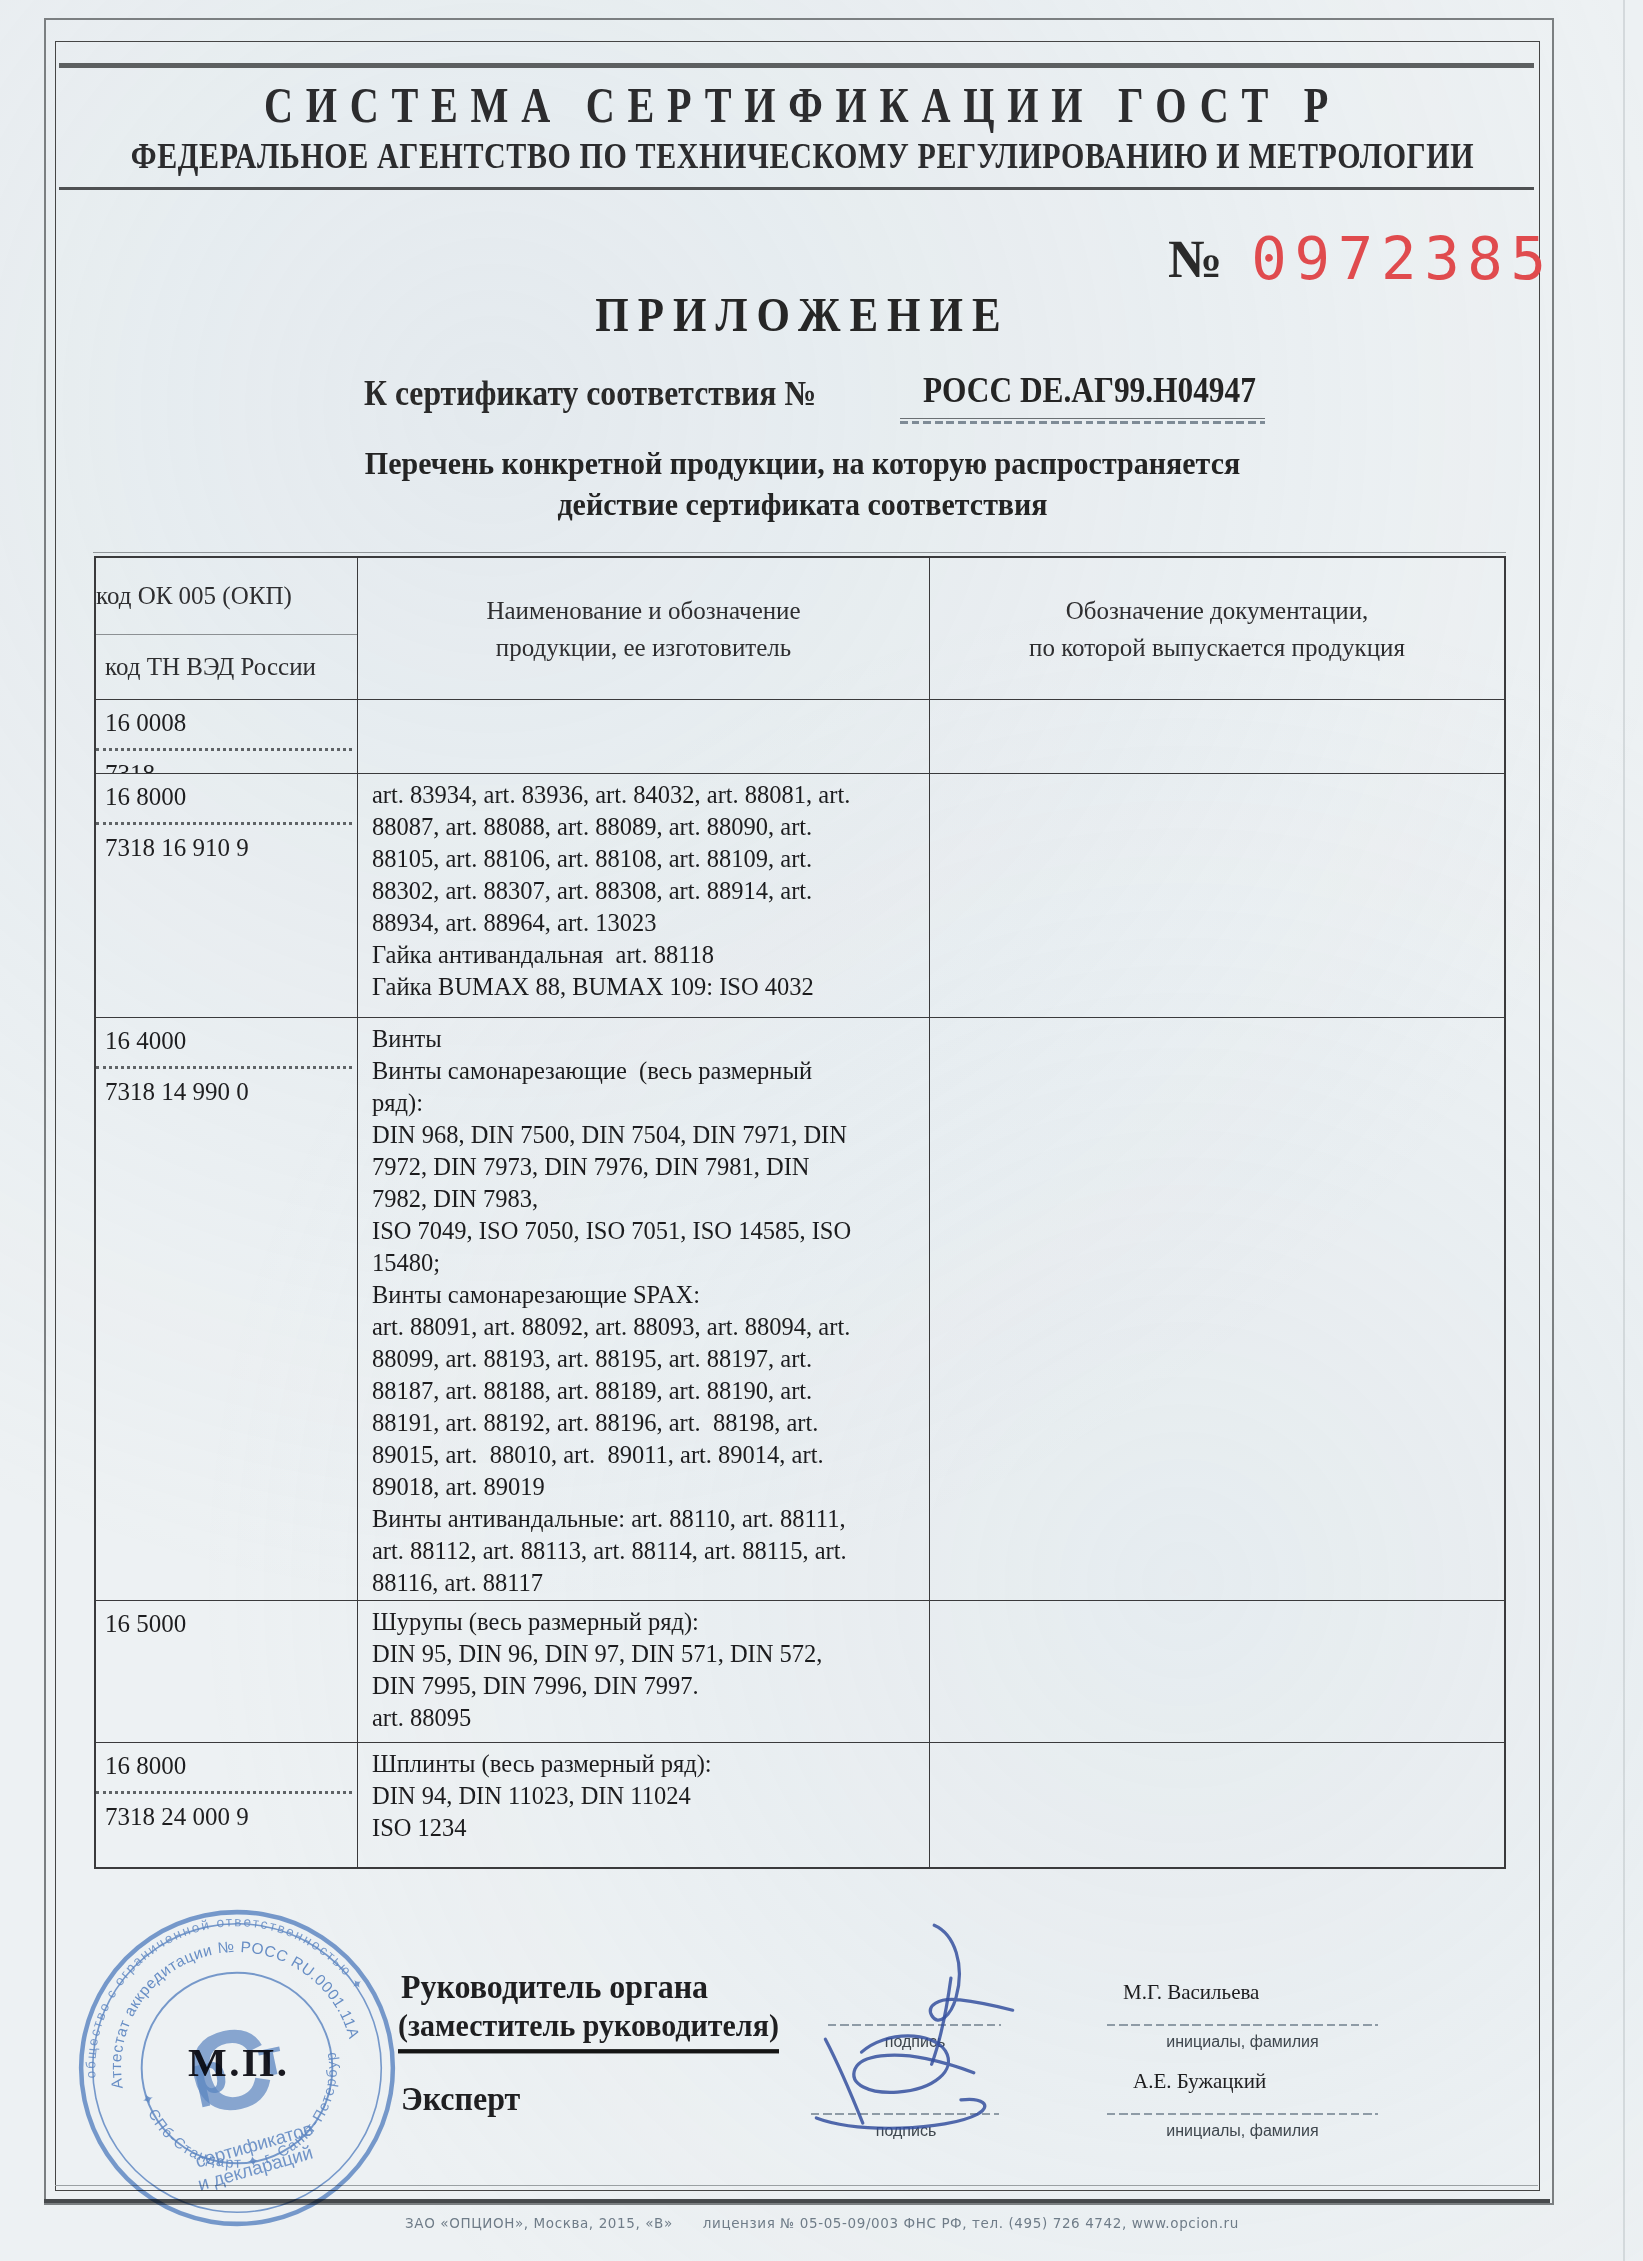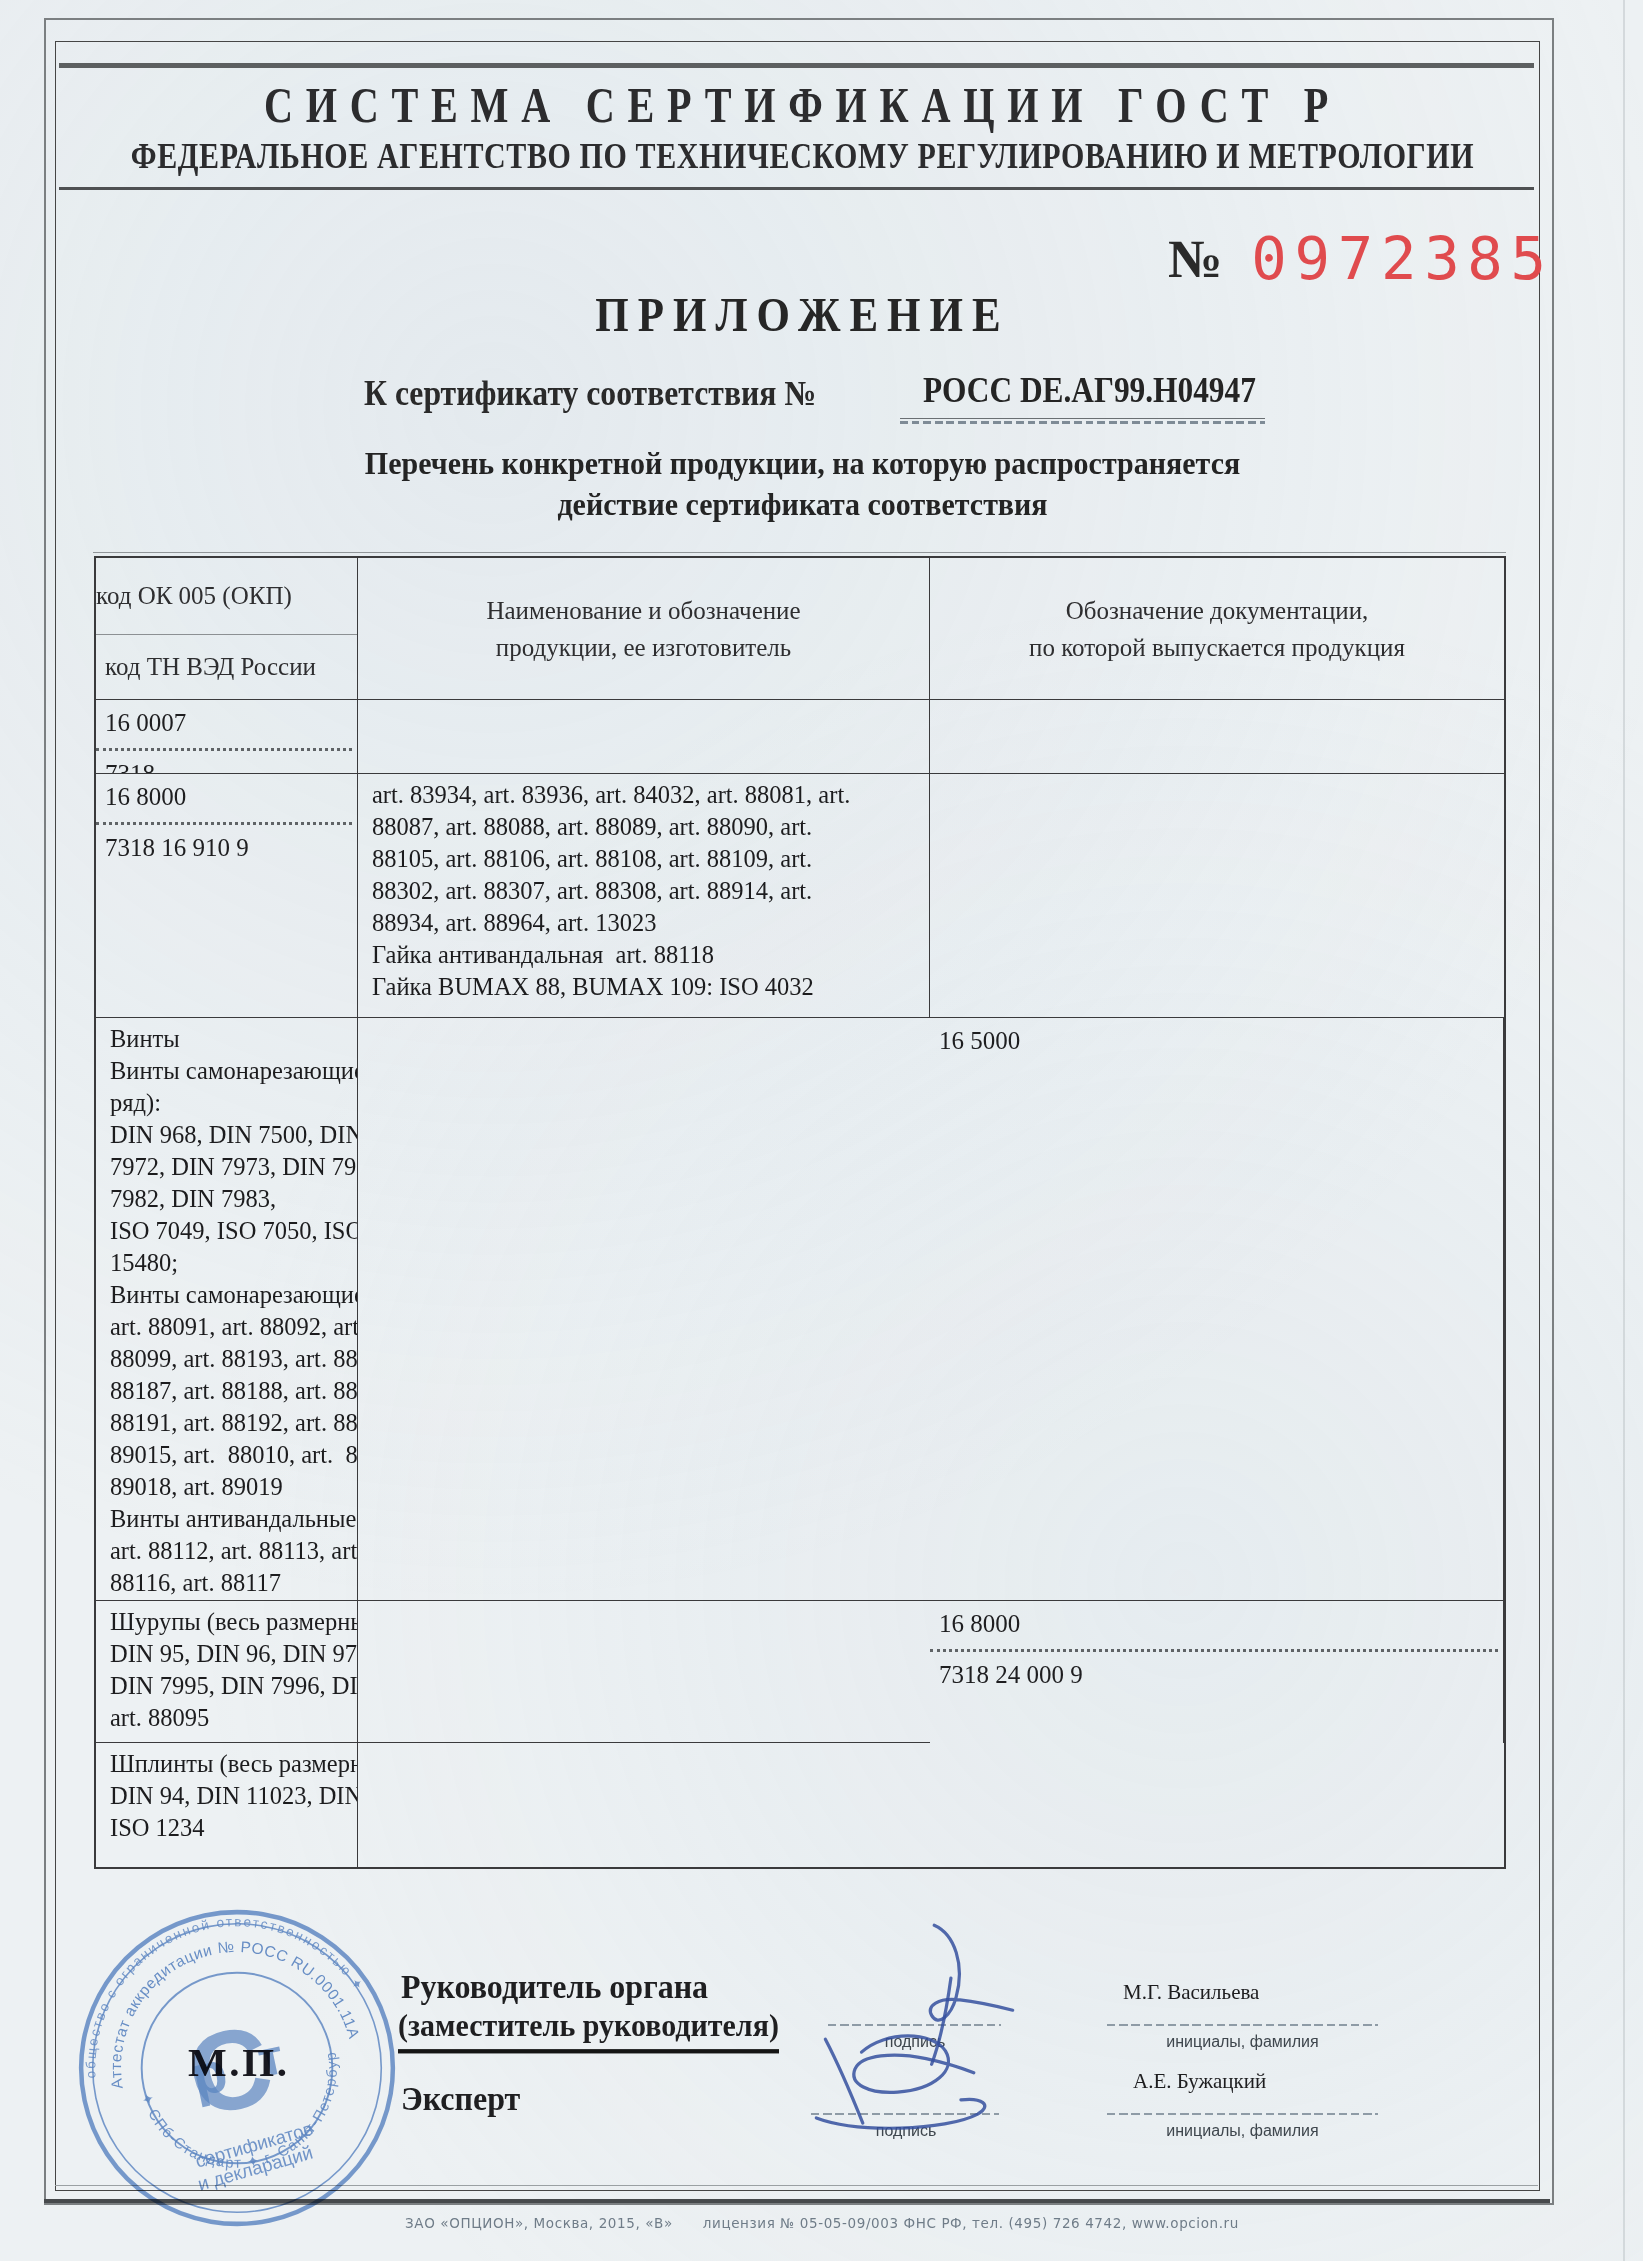--- a/index.html
+++ b/index.html
@@ -130,41 +130,46 @@
   <div class="cell hdr-mid">
     <div>Наименование и обозначение</div>
     <div>продукции, ее изготовитель</div>
   </div>
   <div class="cell hdr-mid last-col">
     <div>Обозначение документации,</div>
     <div>по которой выпускается продукция</div>
   </div>
 
   <div class="cell code-cell">
-    <div>16 0007</div>
+    <div>16 0008</div>
     <div class="code-dots"></div>
     <div>7318</div>
   </div>
   <div class="cell prod-cell"></div>
   <div class="cell prod-cell last-col"></div>
 
   <div class="cell code-cell">
     <div>16 8000</div>
     <div class="code-dots"></div>
     <div>7318 16 910 9</div>
   </div>
   <div class="cell prod-cell">art. 83934, art. 83936, art. 84032, art. 88081, art.
 88087, art. 88088, art. 88089, art. 88090, art.
 88105, art. 88106, art. 88108, art. 88109, art.
 88302, art. 88307, art. 88308, art. 88914, art.
 88934, art. 88964, art. 13023
 Гайка антивандальная  art. 88118
 Гайка BUMAX 88, BUMAX 109: ISO 4032</div>
   <div class="cell prod-cell last-col"></div>
 
+  <div class="cell code-cell">
+    <div>16 4000</div>
+    <div class="code-dots"></div>
+    <div>7318 14 990 0</div>
+  </div>
   <div class="cell prod-cell">Винты
 Винты самонарезающие  (весь размерный
 ряд):
 DIN 968, DIN 7500, DIN 7504, DIN 7971, DIN
 7972, DIN 7973, DIN 7976, DIN 7981, DIN
 7982, DIN 7983,
 ISO 7049, ISO 7050, ISO 7051, ISO 14585, ISO
 15480;
 Винты самонарезающие SPAX:
 art. 88091, art. 88092, art. 88093, art. 88094, art.

